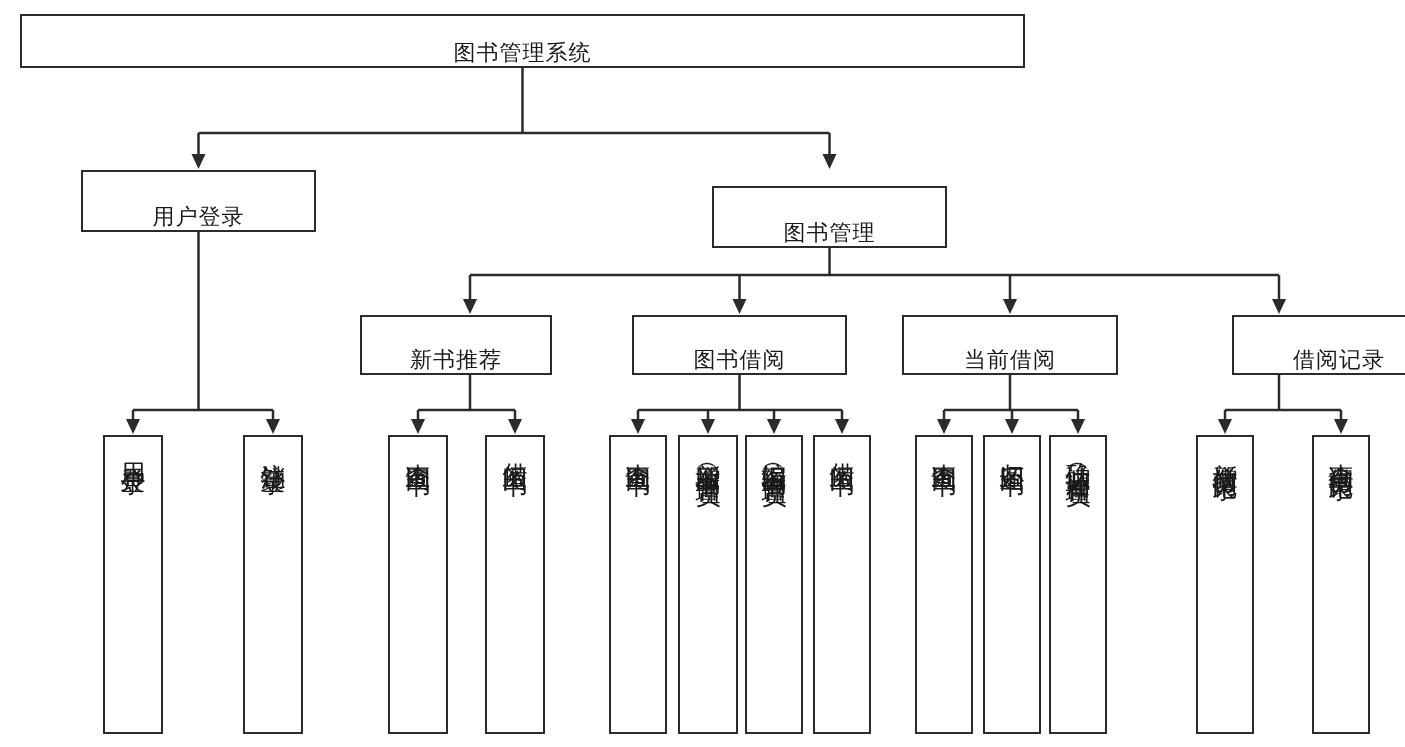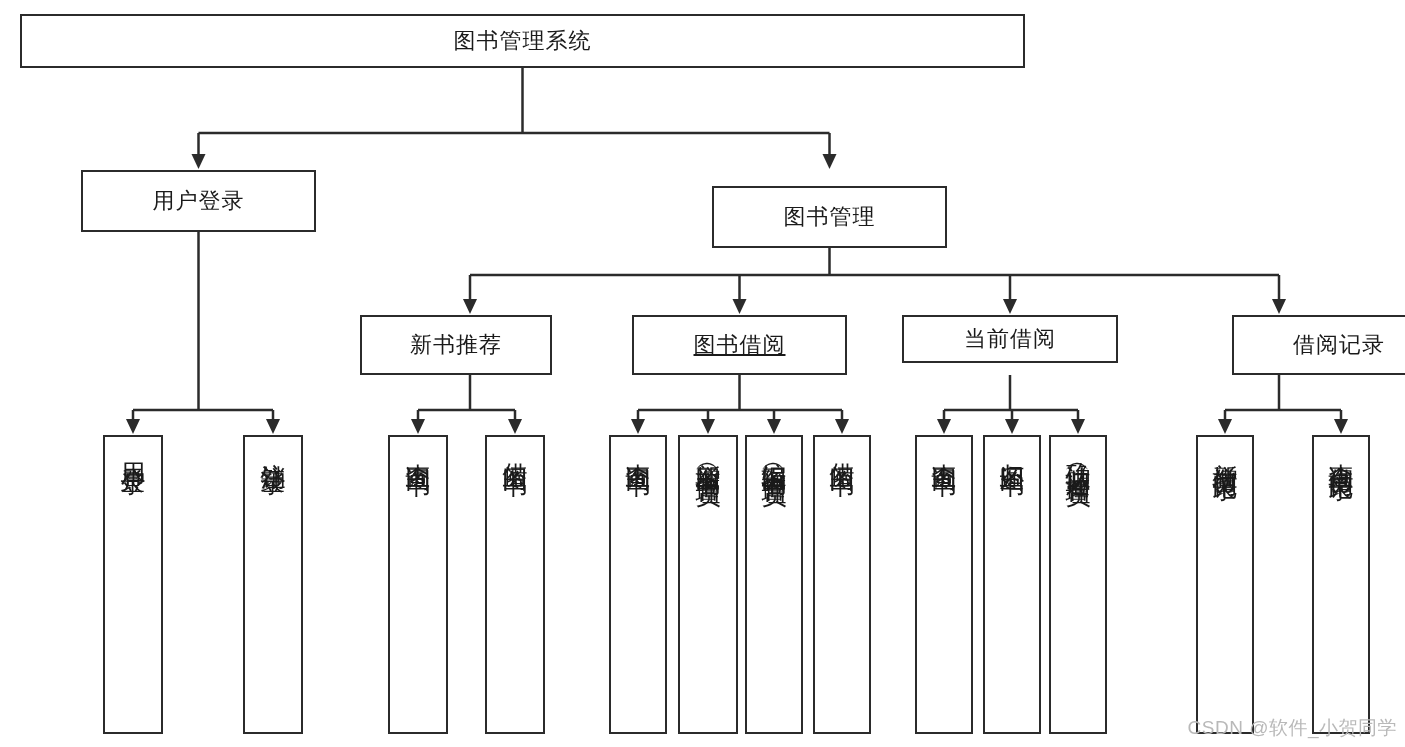--- a/index.html
+++ b/index.html
@@ -22,21 +22,21 @@
     width: 1405px;
     height: 747px;
     pointer-events: none;
   }
   .node {
     position: absolute;
     box-sizing: border-box;
     border: 2px solid #2b2b2b;
     background: #ffffff;
     display: flex;
-    align-items: center;
+    align-items: flex-end;
     justify-content: center;
     color: #1a1a1a;
   }
   .node.horiz {
     font-size: 22px;
     letter-spacing: 1px;
     line-height: 1.2;
   }
   .node.vert {
     writing-mode: vertical-rl;
@@ -136,24 +136,24 @@
       </div>
       <div class="node horiz" style="left: 81px; top: 170px; width: 235px; height: 62px;">
         <span class="lbl">用户登录</span>
       </div>
       <div class="node horiz" style="left: 712px; top: 170px; width: 235px; height: 62px; margin-top: 16px;">
         <span class="lbl">图书管理</span>
       </div>
       <div class="node horiz" style="left: 360px; top: 315px; width: 192px; height: 60px;">
         <span class="lbl">新书推荐</span>
       </div>
-      <div class="node horiz" style="left: 632px; top: 315px; width: 215px; height: 60px; text-decoration: underline;">
+      <div class="node horiz" style="left: 632px; top: 315px; width: 215px; height: 60px;">
         <span class="lbl">图书借阅</span>
       </div>
-      <div class="node horiz" style="left: 902px; top: 315px; width: 216px; height: 48px;">
+      <div class="node horiz" style="left: 902px; top: 315px; width: 216px; height: 60px;">
         <span class="lbl">当前借阅</span>
       </div>
       <div class="node horiz" style="left: 1196px; top: 315px; width: 214px; height: 60px; margin-left: 36px;">
         <span class="lbl">借阅记录</span>
       </div>
       <div class="node vert" style="left: 103px; top: 435px; width: 60px; height: 299px;">
         <span class="lbl">用户登录</span>
       </div>
       <div class="node vert" style="left: 243px; top: 435px; width: 60px; height: 299px;">
         <span class="lbl">注销登录</span>
@@ -186,14 +186,13 @@
         <span class="lbl">确认归还（管理员）</span>
       </div>
       <div class="node vert" style="left: 1196px; top: 435px; width: 58px; height: 299px;">
         <span class="lbl">新增借阅记录</span>
       </div>
       <div class="node vert" style="left: 1312px; top: 435px; width: 58px; height: 299px;">
         <span class="lbl">查询借阅记录</span>
       </div>
     </div>
 
-  <div class="watermark">CSDN @软件_小贺同学</div>
 </div>
 
 </body></html>

